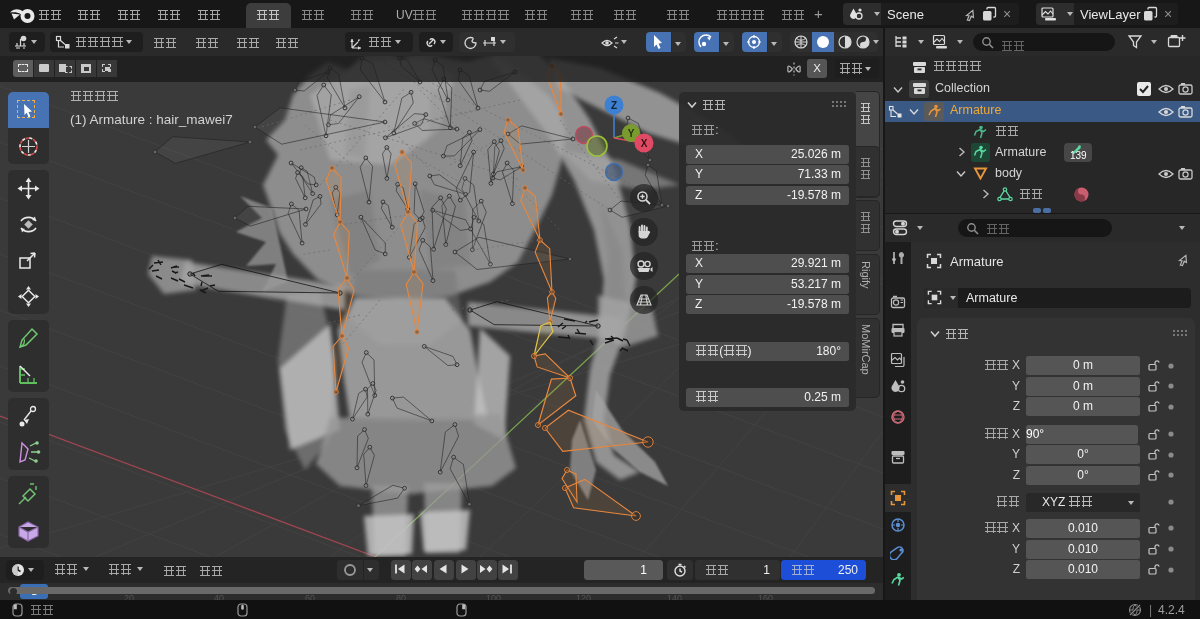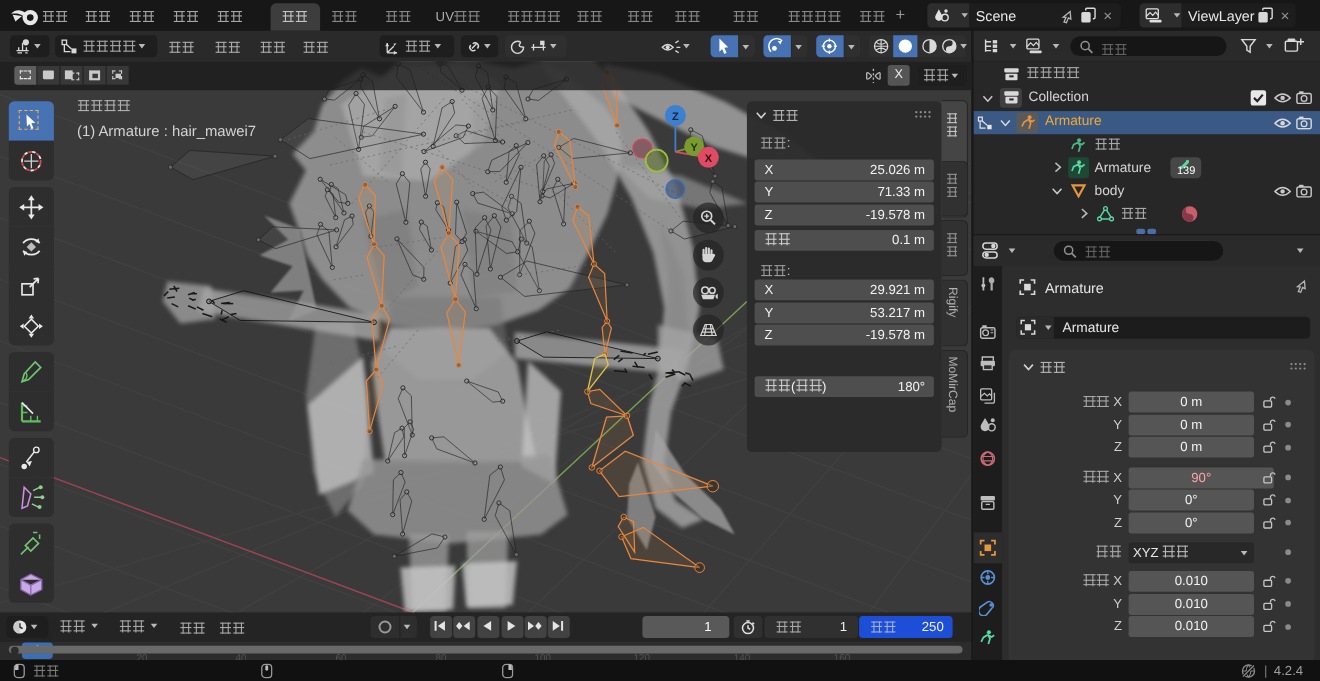--- a/index.html
+++ b/index.html
@@ -731,26 +731,26 @@
           <circle cx="2" cy="6" r="1"></circle>
           <circle cx="6" cy="6" r="1"></circle>
           <circle cx="10" cy="6" r="1"></circle>
           <circle cx="14" cy="6" r="1"></circle>
         </g>
       </svg>
 <span class="abs" style="left:12px;top:31px;color:#c0c0c0"><i class="c"></i><i class="c"></i>:</span>
 <div class="abs fld" style="left:7px;top:52.5px">X<b>25.026 m</b></div>
 <div class="abs fld" style="left:7px;top:73px">Y<b>71.33 m</b></div>
 <div class="abs fld" style="left:7px;top:93.5px">Z<b>-19.578 m</b></div>
-<div class="abs fld" style="left:7px;top:116.5px"><i class="c"></i><i class="c"></i><b>0.1 m</b></div>
 <span class="abs" style="left:12px;top:147px;color:#c0c0c0"><i class="c"></i><i class="c"></i>:</span>
 <div class="abs fld" style="left:7px;top:162px">X<b>29.921 m</b></div>
 <div class="abs fld" style="left:7px;top:182.5px">Y<b>53.217 m</b></div>
 <div class="abs fld" style="left:7px;top:203px">Z<b>-19.578 m</b></div>
 <div class="abs fld" style="left:7px;top:249.5px"><i class="c"></i><i class="c"></i>(<i class="c"></i><i class="c"></i>)<b>180°</b></div>
+<div class="abs fld" style="left:7px;top:295.5px"><i class="c"></i><i class="c"></i><b>0.25 m</b></div>
 </div>
 
 <div class="abs" style="left:856px;top:35px;width:24px;height:107px;background:#454545;border-radius:0 5px 5px 0;border:1px solid #262626;border-left:none">
       <div style="margin:11px 0 0 5px;color:#f0f0f0">
         <i class="c s" style="display:block;margin:3px 0"></i>
         <i class="c s" style="display:block;margin:3px 0"></i>
       </div>
     </div>
 <div class="abs tabv" style="top:90px">
       <div style="margin:11px 0 0 5px;color:#b0b0b0">
@@ -1013,21 +1013,21 @@
     <div class="abs" style="right:180px;top:185.0px;color:#cfcfcf">Z</div>
     <div class="abs" style="left:141px;top:183.0px;width:114px;height:19px;background:#555555;border-radius:2.5px;text-align:center;line-height:19px;color:#f2f2f2">0 m</div>
     <svg class="abs" style="left:262px;top:186.0px" width="13" height="13" viewBox="0 0 13 13">
       <rect x="2" y="5.5" width="7" height="5.5" rx="1" fill="none" stroke="#c5c5c5" stroke-width="1.2"></rect>
       <path d="M8 5 V3.5 A2.2 2.2 0 0 1 12.2 3.5" fill="none" stroke="#c5c5c5" stroke-width="1.2"></path>
     </svg>
     <svg class="abs" style="left:280px;top:186.5px" width="12" height="12" viewBox="0 0 12 12">
       <circle cx="6" cy="6" r="2.6" fill="#8a8a8a"></circle>
     </svg>
     <div class="abs" style="right:180px;top:212.5px;color:#cfcfcf"><i class="c"></i><i class="c"></i> X</div>
-    <div class="abs" style="left:141px;top:210.5px;width:132px;height:19px;background:#555555;border-radius:2.5px;text-align:center;line-height:19px;color:#fca5a5">90°</div>
+    <div class="abs" style="left:141px;top:210.5px;width:112px;height:19px;background:#555555;border-radius:2.5px;text-align:left;line-height:19px;color:#ffffff">90°</div>
     <svg class="abs" style="left:262px;top:213.5px" width="13" height="13" viewBox="0 0 13 13">
       <rect x="2" y="5.5" width="7" height="5.5" rx="1" fill="none" stroke="#c5c5c5" stroke-width="1.2"></rect>
       <path d="M8 5 V3.5 A2.2 2.2 0 0 1 12.2 3.5" fill="none" stroke="#c5c5c5" stroke-width="1.2"></path>
     </svg>
     <svg class="abs" style="left:280px;top:214.0px" width="12" height="12" viewBox="0 0 12 12">
       <circle cx="6" cy="6" r="2.6" fill="#8a8a8a"></circle>
     </svg>
     <div class="abs" style="right:180px;top:233.0px;color:#cfcfcf">Y</div>
     <div class="abs" style="left:141px;top:231.0px;width:114px;height:19px;background:#555555;border-radius:2.5px;text-align:center;line-height:19px;color:#f2f2f2">0°</div>
     <svg class="abs" style="left:262px;top:234.0px" width="13" height="13" viewBox="0 0 13 13">
@@ -1067,21 +1067,21 @@
     <div class="abs" style="right:180px;top:348.0px;color:#cfcfcf">Z</div>
     <div class="abs" style="left:141px;top:346.0px;width:114px;height:19px;background:#555555;border-radius:2.5px;text-align:center;line-height:19px;color:#f2f2f2">0.010</div>
     <svg class="abs" style="left:262px;top:349.0px" width="13" height="13" viewBox="0 0 13 13">
       <rect x="2" y="5.5" width="7" height="5.5" rx="1" fill="none" stroke="#c5c5c5" stroke-width="1.2"></rect>
       <path d="M8 5 V3.5 A2.2 2.2 0 0 1 12.2 3.5" fill="none" stroke="#c5c5c5" stroke-width="1.2"></path>
     </svg>
     <svg class="abs" style="left:280px;top:349.5px" width="12" height="12" viewBox="0 0 12 12">
       <circle cx="6" cy="6" r="2.6" fill="#8a8a8a"></circle>
     </svg>
     <div class="abs" style="right:180px;top:280.5px;color:#cfcfcf"><i class="c"></i><i class="c"></i></div>
-    <div class="abs" style="left:141px;top:278.5px;width:114px;height:19px;background:#282828;border-radius:2.5px;color:#e8e8e8"><span style="margin-left:4px;line-height:19px">XYZ <i class="c"></i><i class="c"></i></span><span class="caret" style="float:right;margin:8px 6px 0 0"></span></div>
+    <div class="abs" style="left:141px;top:278.5px;width:114px;height:19px;background:#282828;border-radius:2.5px;color:#e8e8e8"><span style="margin-left:16px;line-height:19px">XYZ <i class="c"></i><i class="c"></i></span><span class="caret" style="float:right;margin:8px 6px 0 0"></span></div>
     <svg class="abs" style="left:280px;top:282px" width="12" height="12" viewBox="0 0 12 12">
       <circle cx="6" cy="6" r="2.6" fill="#8a8a8a"></circle>
     </svg>
   </div>
 
 <div class="abs" id="tlhead" style="left:0;top:557px;width:883px;height:26px;background:#242424;color:#d5d5d5;font-size:12px">
     <div class="btn abs" style="left:6px;top:3px;width:38px;height:20px">
       <svg style="margin-left:4px" width="16" height="16" viewBox="0 0 16 16">
         <circle cx="8" cy="8" r="6" fill="#e5e5e5"></circle>
         <path d="M8 4.5 V8 L10.5 9.5" stroke="#242424" stroke-width="1.5" fill="none"></path>

